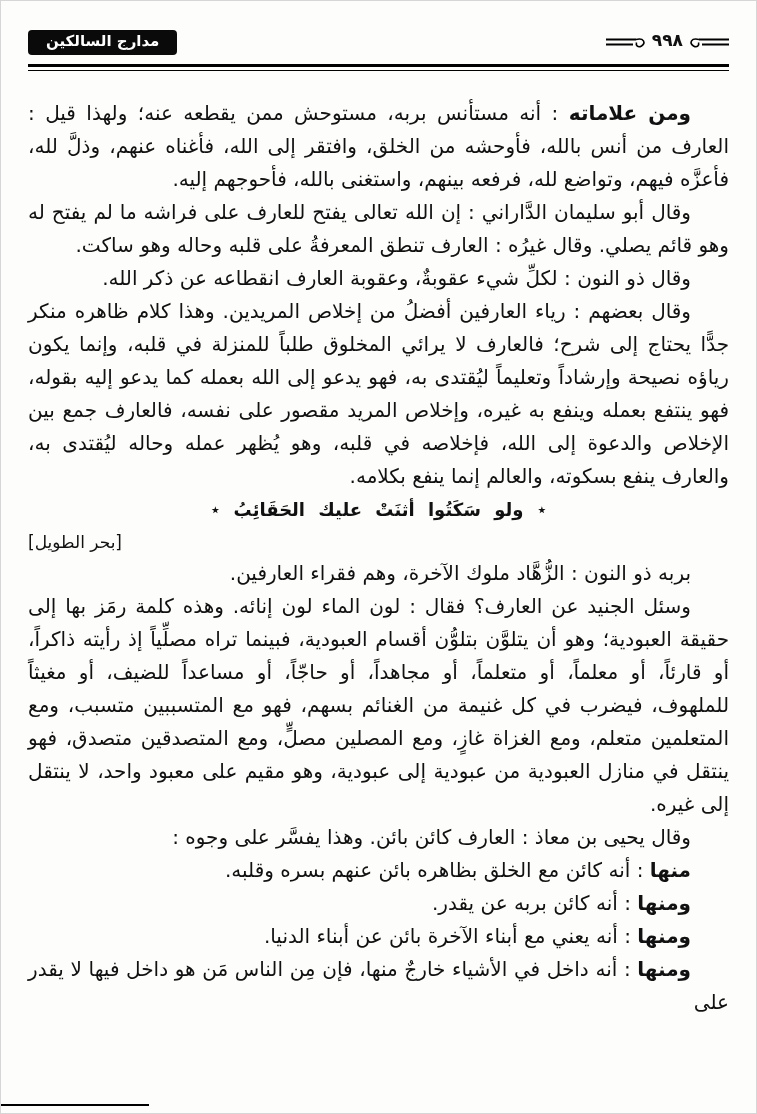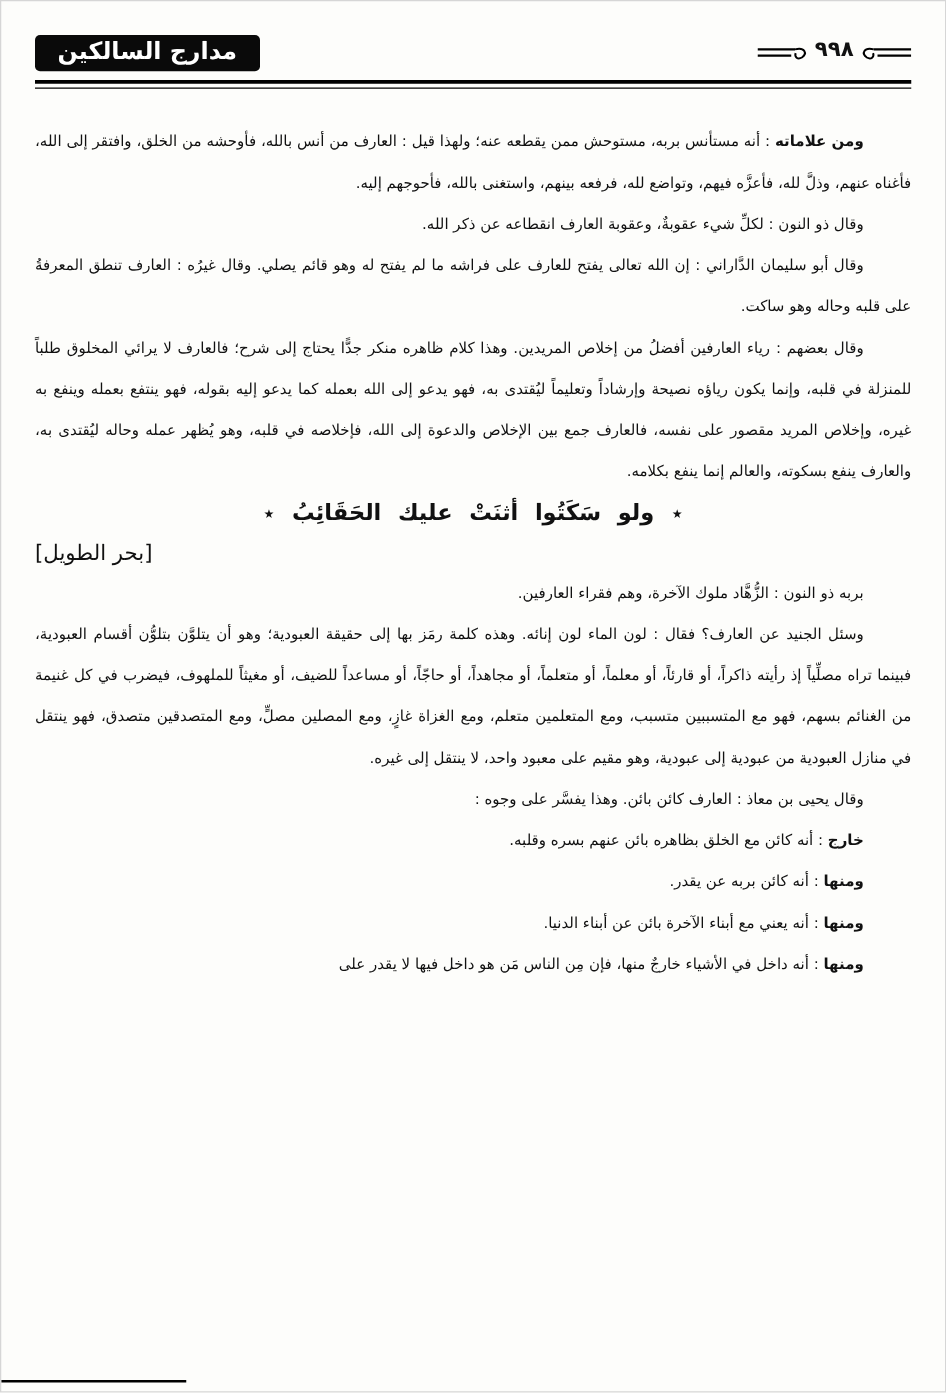--- a/index.html
+++ b/index.html
@@ -21,38 +21,38 @@
     display: flex;
     justify-content: space-between;
     align-items: center;
     height: 30px;
   }
   .title-bar {
     background: #0a0a0a;
     color: #ffffff;
     border-radius: 4px;
     padding: 4px 18px 6px;
-    font-size: 19px;
+    font-size: 15px;
     font-weight: bold;
     line-height: 1;
     letter-spacing: 0.5px;
   }
   .pagenum-wrap { direction: ltr; display: flex; align-items: center; gap: 2px; }
   .pagenum { font-size: 17px; font-weight: bold; padding: 0 2px 5px; }
   .flourish { display: block; }
   .rule {
     margin-top: 7px;
     height: 7px;
     border-top: 3px solid #000;
     border-bottom: 1px solid #000;
     box-sizing: border-box;
   }
   .content { margin-top: 26px; }
   .para {
-    font-size: 12px;
+    font-size: 20px;
     line-height: 33px;
     text-align: justify;
     text-indent: 38px;
     margin: 0;
   }
   .lead { font-weight: bold; }
   .verse {
     display: flex;
     justify-content: center;
     align-items: center;
@@ -101,41 +101,41 @@
     </div>
   </header>
 
   <div class="rule"></div>
 
   <main class="content">
 
     <p class="para"><strong class="lead">ومن علاماته</strong><span> : أنه مستأنس بربه، مستوحش ممن يقطعه عنه؛ ولهذا قيل : العارف من أنس بالله، فأوحشه من الخلق، وافتقر إلى الله، فأغناه عنهم، وذلَّ لله، فأعزَّه فيهم، وتواضع لله، فرفعه بينهم، واستغنى بالله، فأحوجهم إليه.</span></p>
 
 
+    <p class="para"><strong class="lead"></strong><span>وقال أبو سليمان الدَّاراني : إن الله تعالى يفتح للعارف على فراشه ما لم يفتح له وهو قائم يصلي. وقال غيرُه : العارف تنطق المعرفةُ على قلبه وحاله وهو ساكت.</span></p>
+
     <p class="para"><strong class="lead"></strong><span>وقال ذو النون : لكلِّ شيء عقوبةٌ، وعقوبة العارف انقطاعه عن ذكر الله.</span></p>
-
-    <p class="para"><strong class="lead"></strong><span>وقال أبو سليمان الدَّاراني : إن الله تعالى يفتح للعارف على فراشه ما لم يفتح له وهو قائم يصلي. وقال غيرُه : العارف تنطق المعرفةُ على قلبه وحاله وهو ساكت.</span></p>
 
     <p class="para"><strong class="lead"></strong><span>وقال بعضهم : رياء العارفين أفضلُ من إخلاص المريدين. وهذا كلام ظاهره منكر جدًّا يحتاج إلى شرح؛ فالعارف لا يرائي المخلوق طلباً للمنزلة في قلبه، وإنما يكون رياؤه نصيحة وإرشاداً وتعليماً ليُقتدى به، فهو يدعو إلى الله بعمله كما يدعو إليه بقوله، فهو ينتفع بعمله وينفع به غيره، وإخلاص المريد مقصور على نفسه، فالعارف جمع بين الإخلاص والدعوة إلى الله، فإخلاصه في قلبه، وهو يُظهر عمله وحاله ليُقتدى به، والعارف ينفع بسكوته، والعالم إنما ينفع بكلامه.</span></p>
 
     <div class="verse">
       <span class="star">٭</span>
       <span class="verse-text">ولو سَكَتُوا أثنَتْ عليك الحَقَائِبُ</span>
       <span class="star">٭</span>
     </div>
 
     <div class="meter">[بحر الطويل]</div>
 
     <p class="para"><strong class="lead"></strong><span>بربه ذو النون : الزُّهَّاد ملوك الآخرة، وهم فقراء العارفين.</span></p>
 
     <p class="para"><strong class="lead"></strong><span>وسئل الجنيد عن العارف؟ فقال : لون الماء لون إنائه. وهذه كلمة رمَز بها إلى حقيقة العبودية؛ وهو أن يتلوَّن بتلوُّن أقسام العبودية، فبينما تراه مصلِّياً إذ رأيته ذاكراً، أو قارئاً، أو معلماً، أو متعلماً، أو مجاهداً، أو حاجّاً، أو مساعداً للضيف، أو مغيثاً للملهوف، فيضرب في كل غنيمة من الغنائم بسهم، فهو مع المتسببين متسبب، ومع المتعلمين متعلم، ومع الغزاة غازٍ، ومع المصلين مصلٍّ، ومع المتصدقين متصدق، فهو ينتقل في منازل العبودية من عبودية إلى عبودية، وهو مقيم على معبود واحد، لا ينتقل إلى غيره.</span></p>
 
     <p class="para"><strong class="lead"></strong><span>وقال يحيى بن معاذ : العارف كائن بائن. وهذا يفسَّر على وجوه :</span></p>
 
-    <p class="para"><strong class="lead">خارج</strong><span> : أنه كائن مع الخلق بظاهره بائن عنهم بسره وقلبه.</span></p>
+    <p class="para"><strong class="lead">منها</strong><span> : أنه كائن مع الخلق بظاهره بائن عنهم بسره وقلبه.</span></p>
 
     <p class="para"><strong class="lead">ومنها</strong><span> : أنه كائن بربه عن يقدر.</span></p>
 
     <p class="para"><strong class="lead">ومنها</strong><span> : أنه يعني مع أبناء الآخرة بائن عن أبناء الدنيا.</span></p>
 
 
     <p class="para"><strong class="lead">ومنها</strong><span> : أنه داخل في الأشياء خارجٌ منها، فإن مِن الناس مَن هو داخل فيها لا يقدر على</span></p>
 
   </main>
 

